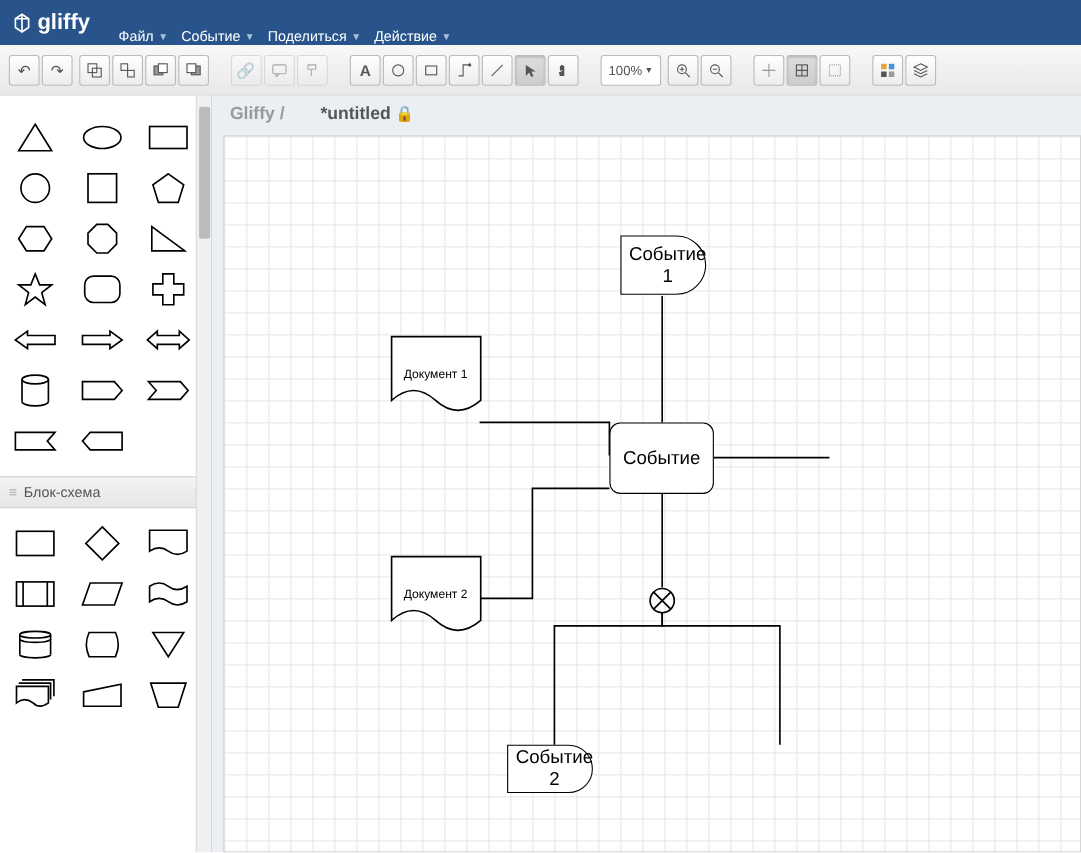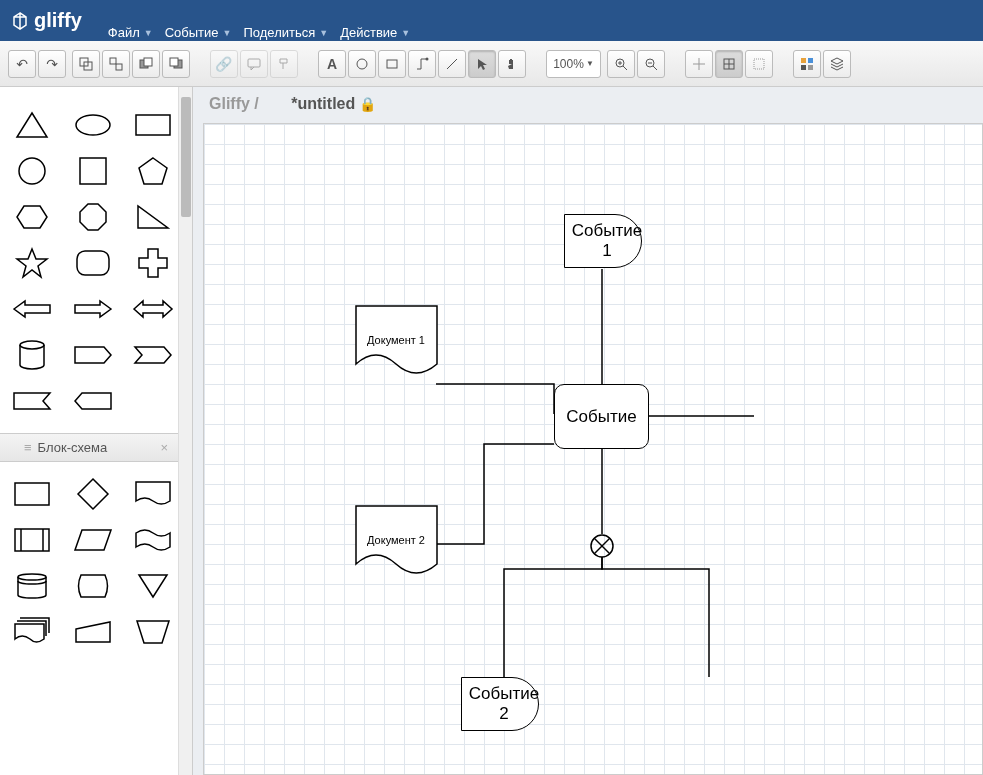--- a/index.html
+++ b/index.html
@@ -18,21 +18,21 @@
 .tb-btn.active { background: linear-gradient(#ddd, #ccc); box-shadow: inset 0 1px 2px rgba(0,0,0,0.2); }
 .zoom-display { width: 55px; height: 28px; border: 1px solid #bbb; border-radius: 3px; background: #fff; display: flex; align-items: center; justify-content: center; font-size: 12px; color: #555; }
 .sep { width: 8px; }
 
 .main { display: flex; height: calc(100% - 87px); }
 .sidebar { width: 193px; border-right: 1px solid #ccc; overflow-y: hidden; position: relative; background: #fff; }
 .sidebar-scroll { position: absolute; right: 0; top: 0; width: 14px; height: 100%; background: #f0f0f0; border-left: 1px solid #ddd; }
 .sidebar-thumb { position: absolute; left: 2px; width: 10px; background: #bbb; border-radius: 2px; }
 
 .shape-section { padding: 4px 0; }
-.section-header { background: linear-gradient(#f4f4f4, #e6e6e6); border: 1px solid #ccc; border-left: none; border-right: none; padding: 6px 24px; font-size: 13px; color: #555; display: flex; align-items: flex-end; justify-content: space-between; }
+.section-header { background: linear-gradient(#f4f4f4, #e6e6e6); border: 1px solid #ccc; border-left: none; border-right: none; padding: 6px 8px; font-size: 13px; color: #555; display: flex; align-items: flex-end; justify-content: space-between; }
 .section-header .handle { color: #aaa; margin-right: 6px; }
 .shape-grid { display: grid; grid-template-columns: repeat(3, 1fr); gap: 6px; padding: 8px; }
 .shape-cell { width: 48px; height: 40px; display: flex; align-items: center; justify-content: center; cursor: pointer; }
 .shape-cell svg { stroke: #000; stroke-width: 1.5; fill: none; }
 
 .canvas-area { flex: 1; position: relative; overflow: hidden; background: #ebeef2; }
 .breadcrumb { position: absolute; top: 8px; left: 16px; font-size: 16px; color: #999; font-weight: bold; z-index: 10; }
 .breadcrumb .title { color: #555; margin-left: 28px; }
 .lock { color: #e8a23c; font-size: 14px; }
 .grid-bg { position: absolute; top: 36px; left: 10px; right: 0; bottom: 0; background: #fff; background-image: linear-gradient(#e0e6ed 1px, transparent 1px), linear-gradient(90deg, #e0e6ed 1px, transparent 1px); background-size: 20px 20px; border: 1px solid #ccc; }
@@ -447,19 +447,19 @@
       <div class="node node-round" style="left:350px;top:260px;width:95px;height:65px">
         <span>Событие</span>
       </div>
 
 
       <svg class="doc-node" style="position:absolute;left:150px;top:380px;width:85px;height:80px">
         <path d="M2 2 L83 2 L83 60 Q62 78 42 60 Q22 42 2 60 Z" fill="#fff" stroke="#000" stroke-width="1.5"></path>
         <text x="42" y="40" text-anchor="middle" font-size="11" fill="#000">Документ 2</text>
       </svg>
 
-      <div class="node event-node" style="left:257px;top:553px;width:78px;height:54px">
+      <div class="node event-node" style="left:257px;top:553px;width:78px;height:44px">
         <span>Событие 2</span>
       </div>
 
     </div>
   </div>
 </div>
 
 </body></html>

